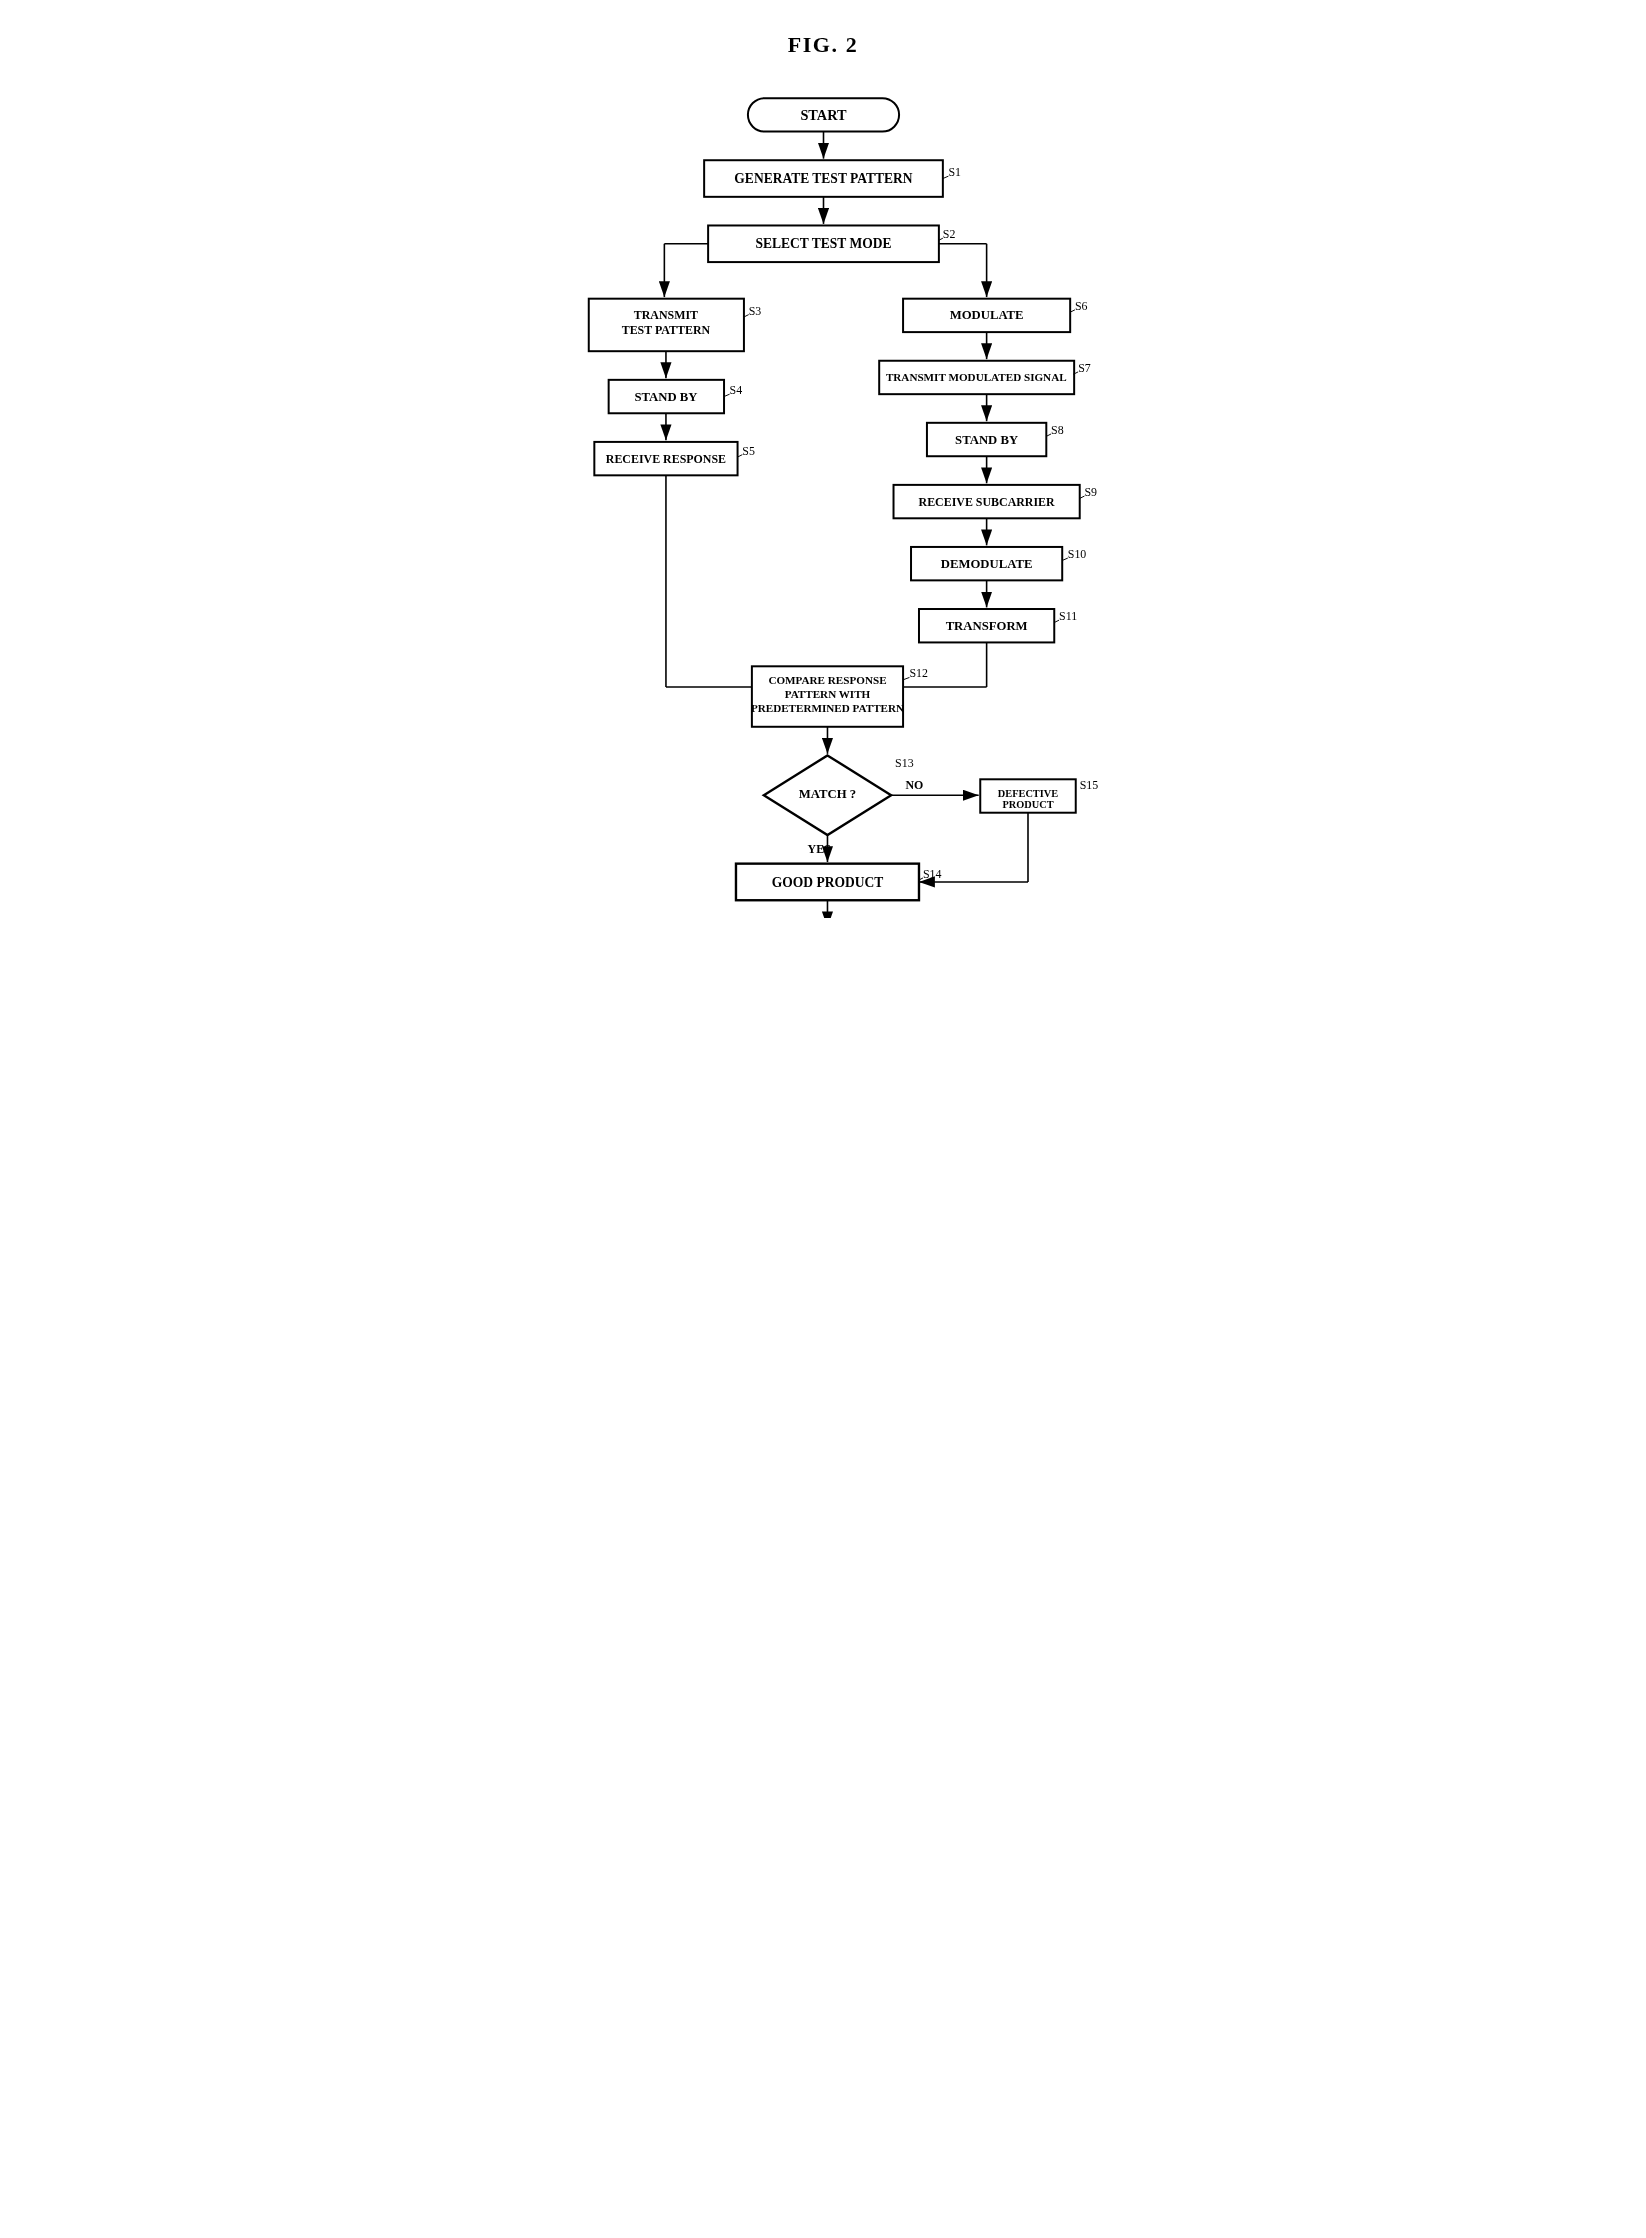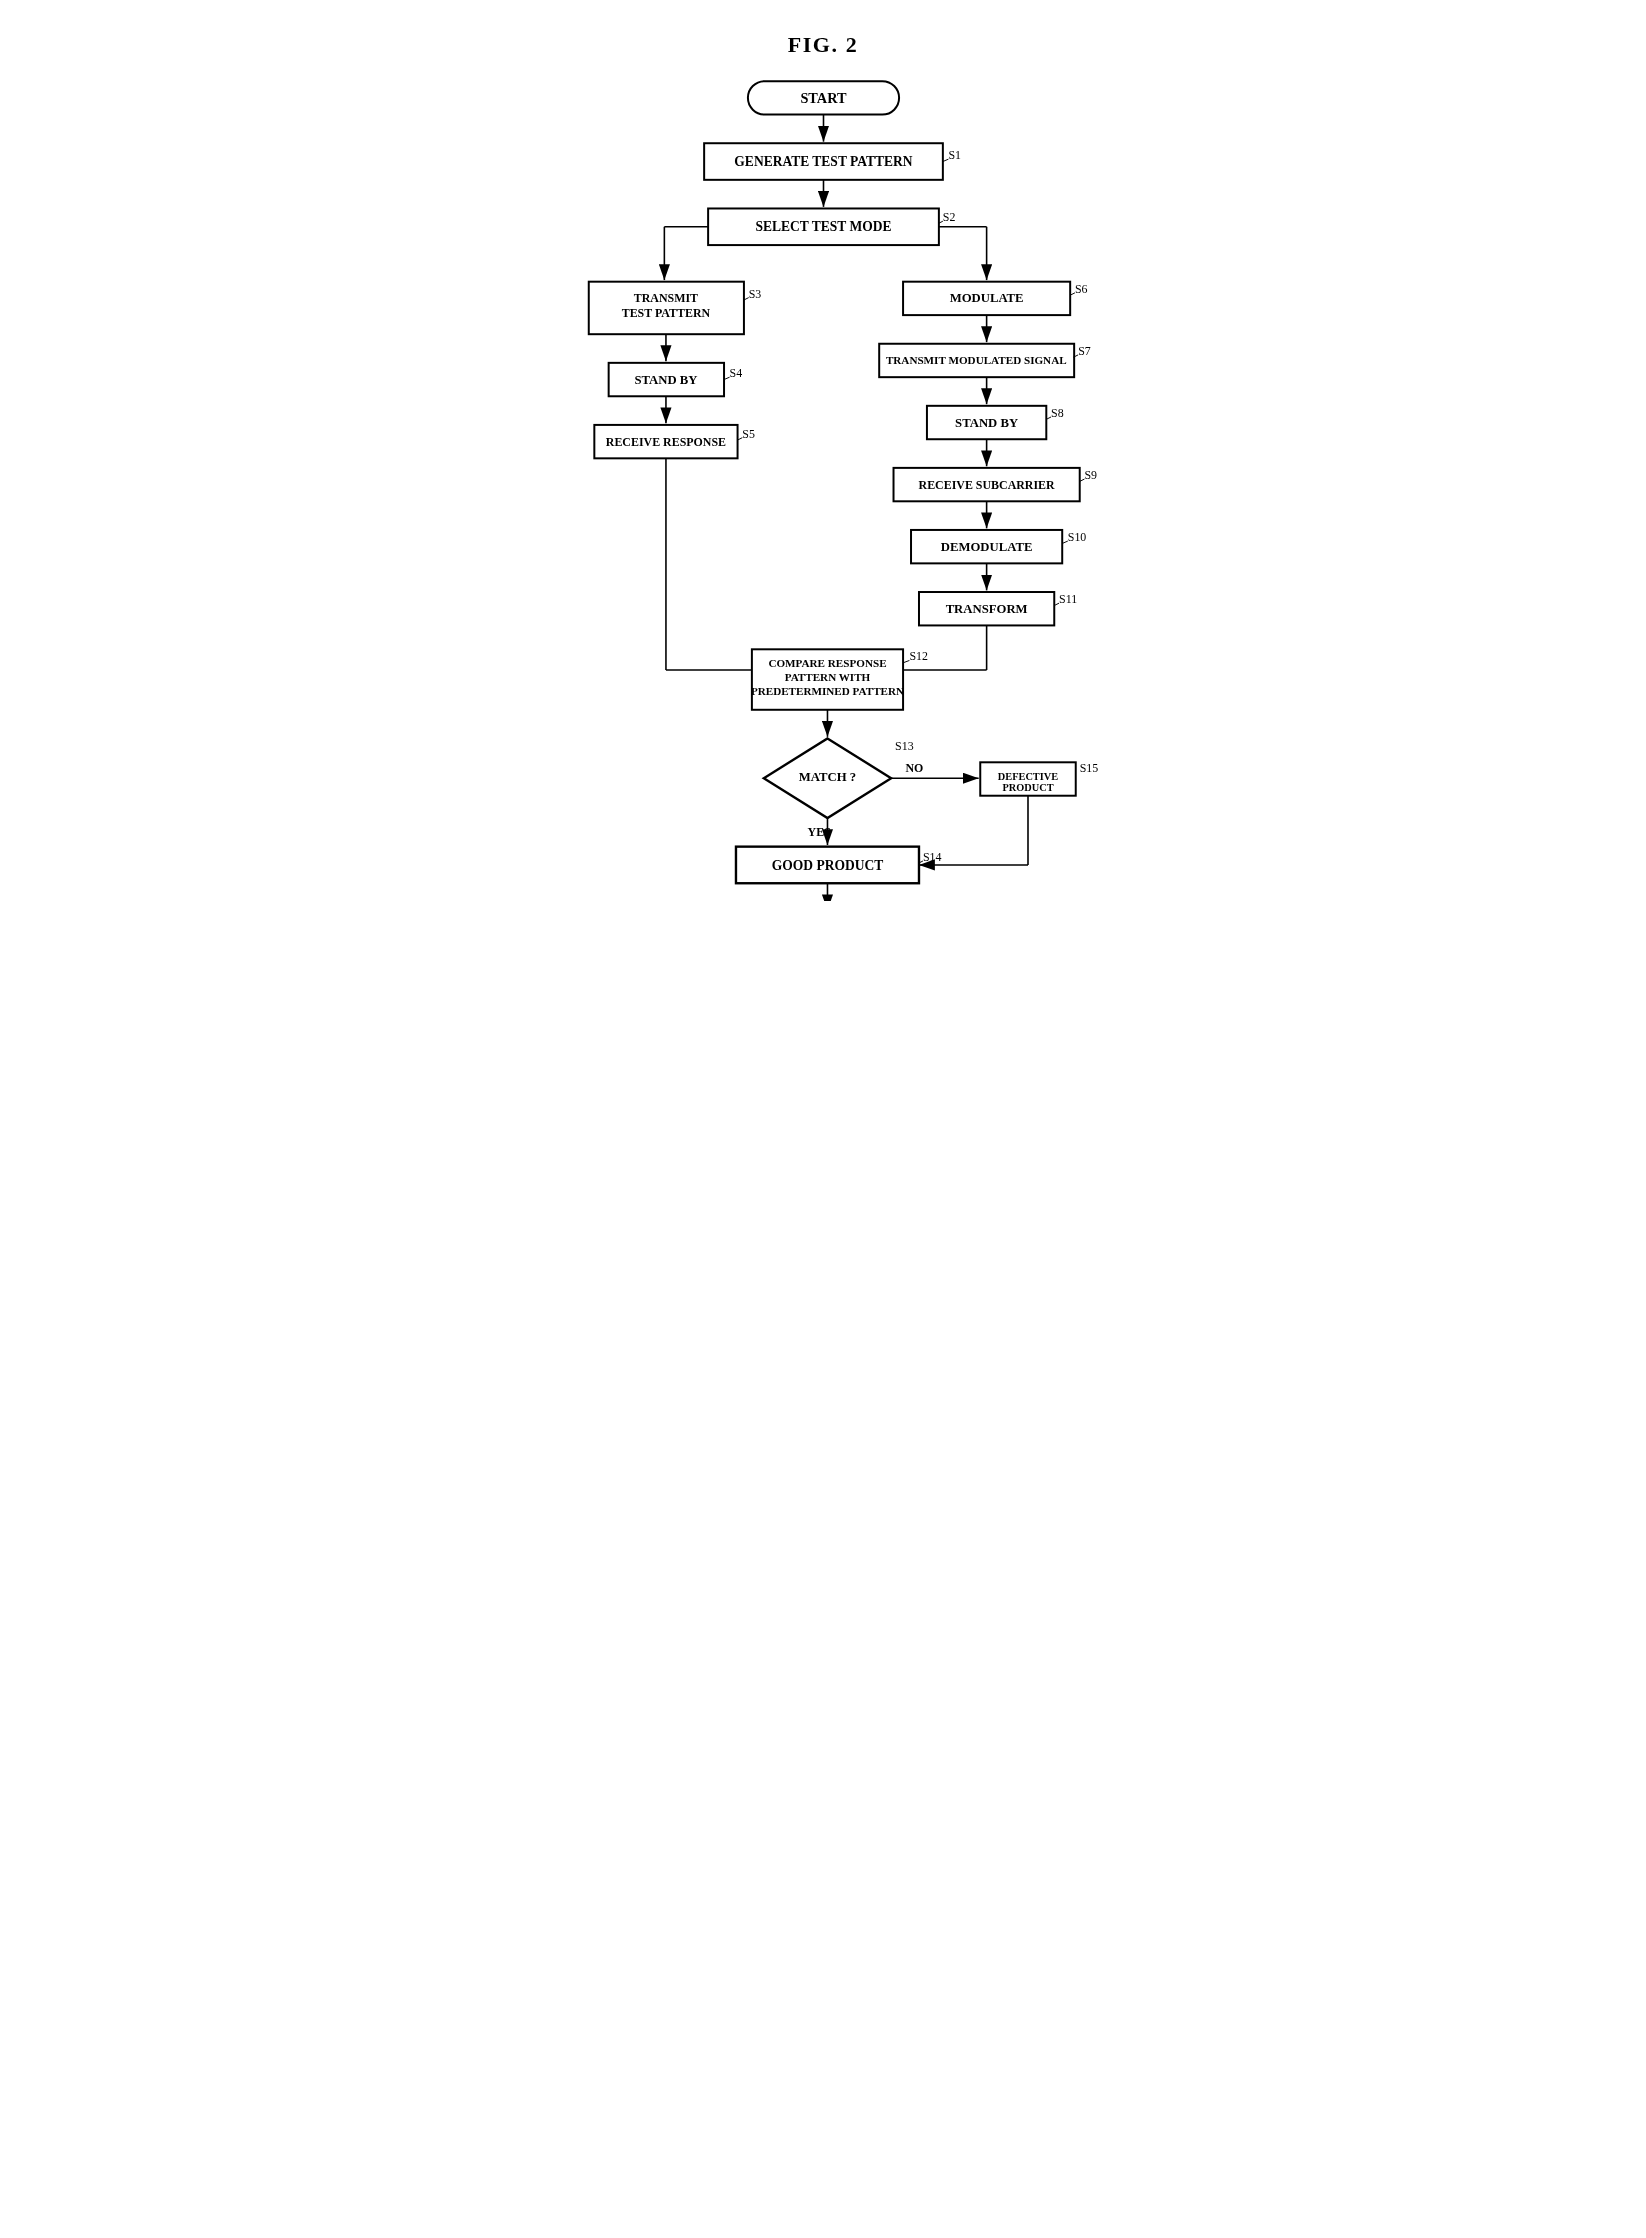--- a/index.html
+++ b/index.html
@@ -13,21 +13,21 @@
       padding: 32px 16px;
     }
     .page {
       width: 557px;
       position: relative;
     }
     .fig-title {
       text-align: center;
       font-size: 22px;
       font-weight: bold;
-      margin-bottom: 7px;
+      margin-bottom: 24px;
       letter-spacing: 1.6px;
     }
   </style>
 </head>
 <body>
 
 <div class="page">
   <div class="fig-title">FIG. 2</div>
 
   <svg viewBox="0 0 700 1050" width="557" height="836" style="display:block;margin:0 auto;">

